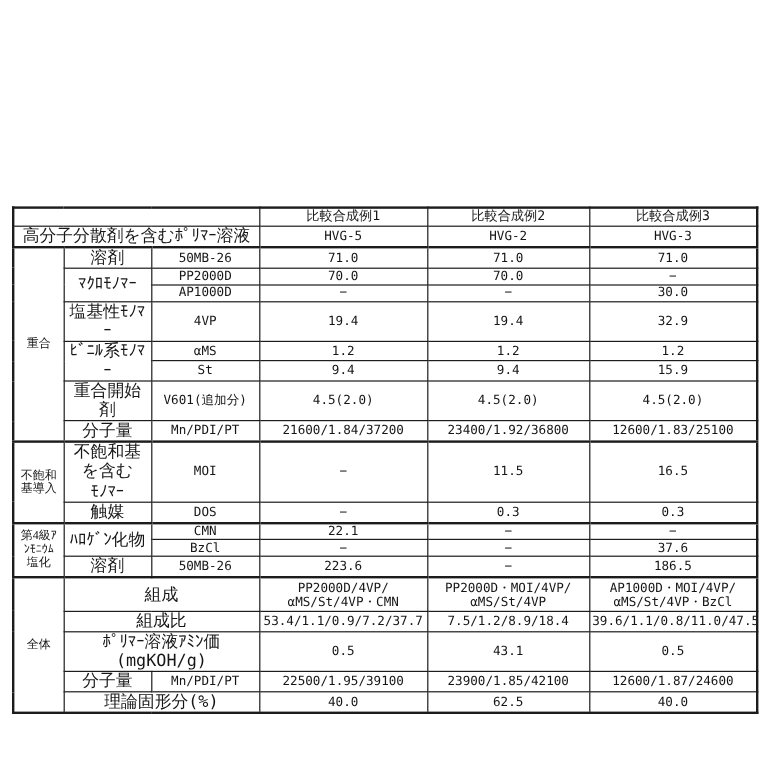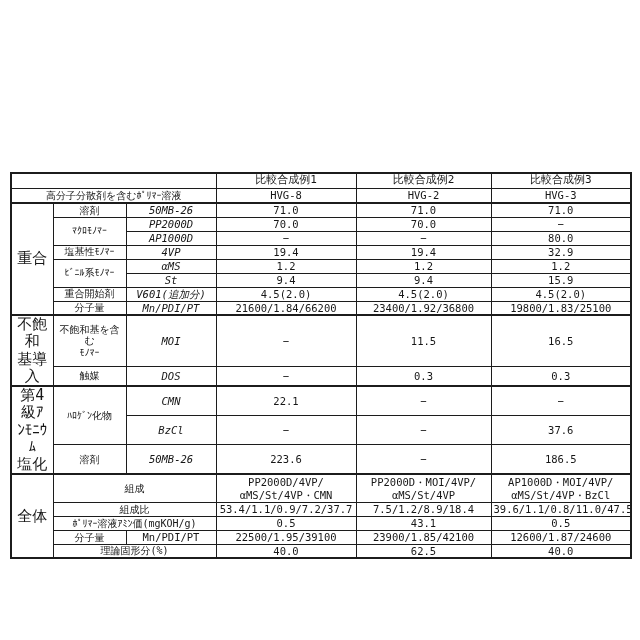--- a/index.html
+++ b/index.html
@@ -28,23 +28,23 @@
     vertical-align: middle;
     white-space: pre-line;
     line-height: 1.15;
     overflow: hidden;
   }
   tr.h1 { height: 15px; }
   tr.std { height: 14px; }
   tr.tall { height: 26px; }
   tr.tall2 { height: 28px; }
   tr.sec > td { border-top: 2px solid #1c1c1c; }
-  td.seclab { font-size: 15px; line-height: 1.1; }
-  td.lab { font-size: 10px; }
-  td.sub { text-align: left; padding-left: 3px; font-style: italic; }
+  td.seclab { font-size: 10px; line-height: 1.1; font-family: Liberation Serif, serif; }
+  td.lab { font-size: 14px; }
+  td.sub { text-align: left; padding-left: 3px; }
   td.hdr { font-size: 11px; }
 </style>
 </head>
 <body>
 
 <div class="page">
   <table class="ptable">
     <colgroup>
       <col style="width:42px">
         <col style="width:73px">
@@ -57,21 +57,21 @@
     <tbody>
         <tr class="h1">
       <td colspan="3"></td>
       <td class="hdr">比較合成例1</td>
       <td class="hdr">比較合成例2</td>
       <td class="hdr">比較合成例3</td>
     </tr>
 
     <tr class="h1">
       <td colspan="3" class="lab">高分子分散剤を含むﾎﾟﾘﾏｰ溶液</td>
-      <td>HVG-8</td>
+      <td>HVG-5</td>
       <td>HVG-2</td>
       <td>HVG-3</td>
     </tr>
 
     <tr class="std sec">
       <td rowspan="8" class="seclab">重合</td>
       <td class="lab">溶剤</td>
       <td class="sub">50MB-26</td>
       <td>71.0</td>
       <td>71.0</td>
@@ -81,21 +81,21 @@
       <td rowspan="2" class="lab">ﾏｸﾛﾓﾉﾏｰ</td>
       <td class="sub">PP2000D</td>
       <td>70.0</td>
       <td>70.0</td>
       <td>−</td>
     </tr>
     <tr class="std">
       <td class="sub">AP1000D</td>
       <td>−</td>
       <td>−</td>
-      <td>80.0</td>
+      <td>30.0</td>
     </tr>
     <tr class="std">
       <td class="lab">塩基性ﾓﾉﾏｰ</td>
       <td class="sub">4VP</td>
       <td>19.4</td>
       <td>19.4</td>
       <td>32.9</td>
     </tr>
     <tr class="std">
       <td rowspan="2" class="lab">ﾋﾞﾆﾙ系ﾓﾉﾏｰ</td>
@@ -113,23 +113,23 @@
     <tr class="std">
       <td class="lab">重合開始剤</td>
       <td class="sub">V601(追加分)</td>
       <td>4.5(2.0)</td>
       <td>4.5(2.0)</td>
       <td>4.5(2.0)</td>
     </tr>
     <tr class="std">
       <td class="lab">分子量</td>
       <td class="sub">Mn/PDI/PT</td>
-      <td>21600/1.84/66200</td>
+      <td>21600/1.84/37200</td>
       <td>23400/1.92/36800</td>
-      <td>19800/1.83/25100</td>
+      <td>12600/1.83/25100</td>
     </tr>
 
     <tr class="tall sec">
       <td rowspan="2" class="seclab">不飽和
 基導入</td>
       <td class="lab">不飽和基を含む
 ﾓﾉﾏｰ</td>
       <td class="sub">MOI</td>
       <td>−</td>
       <td>11.5</td>

